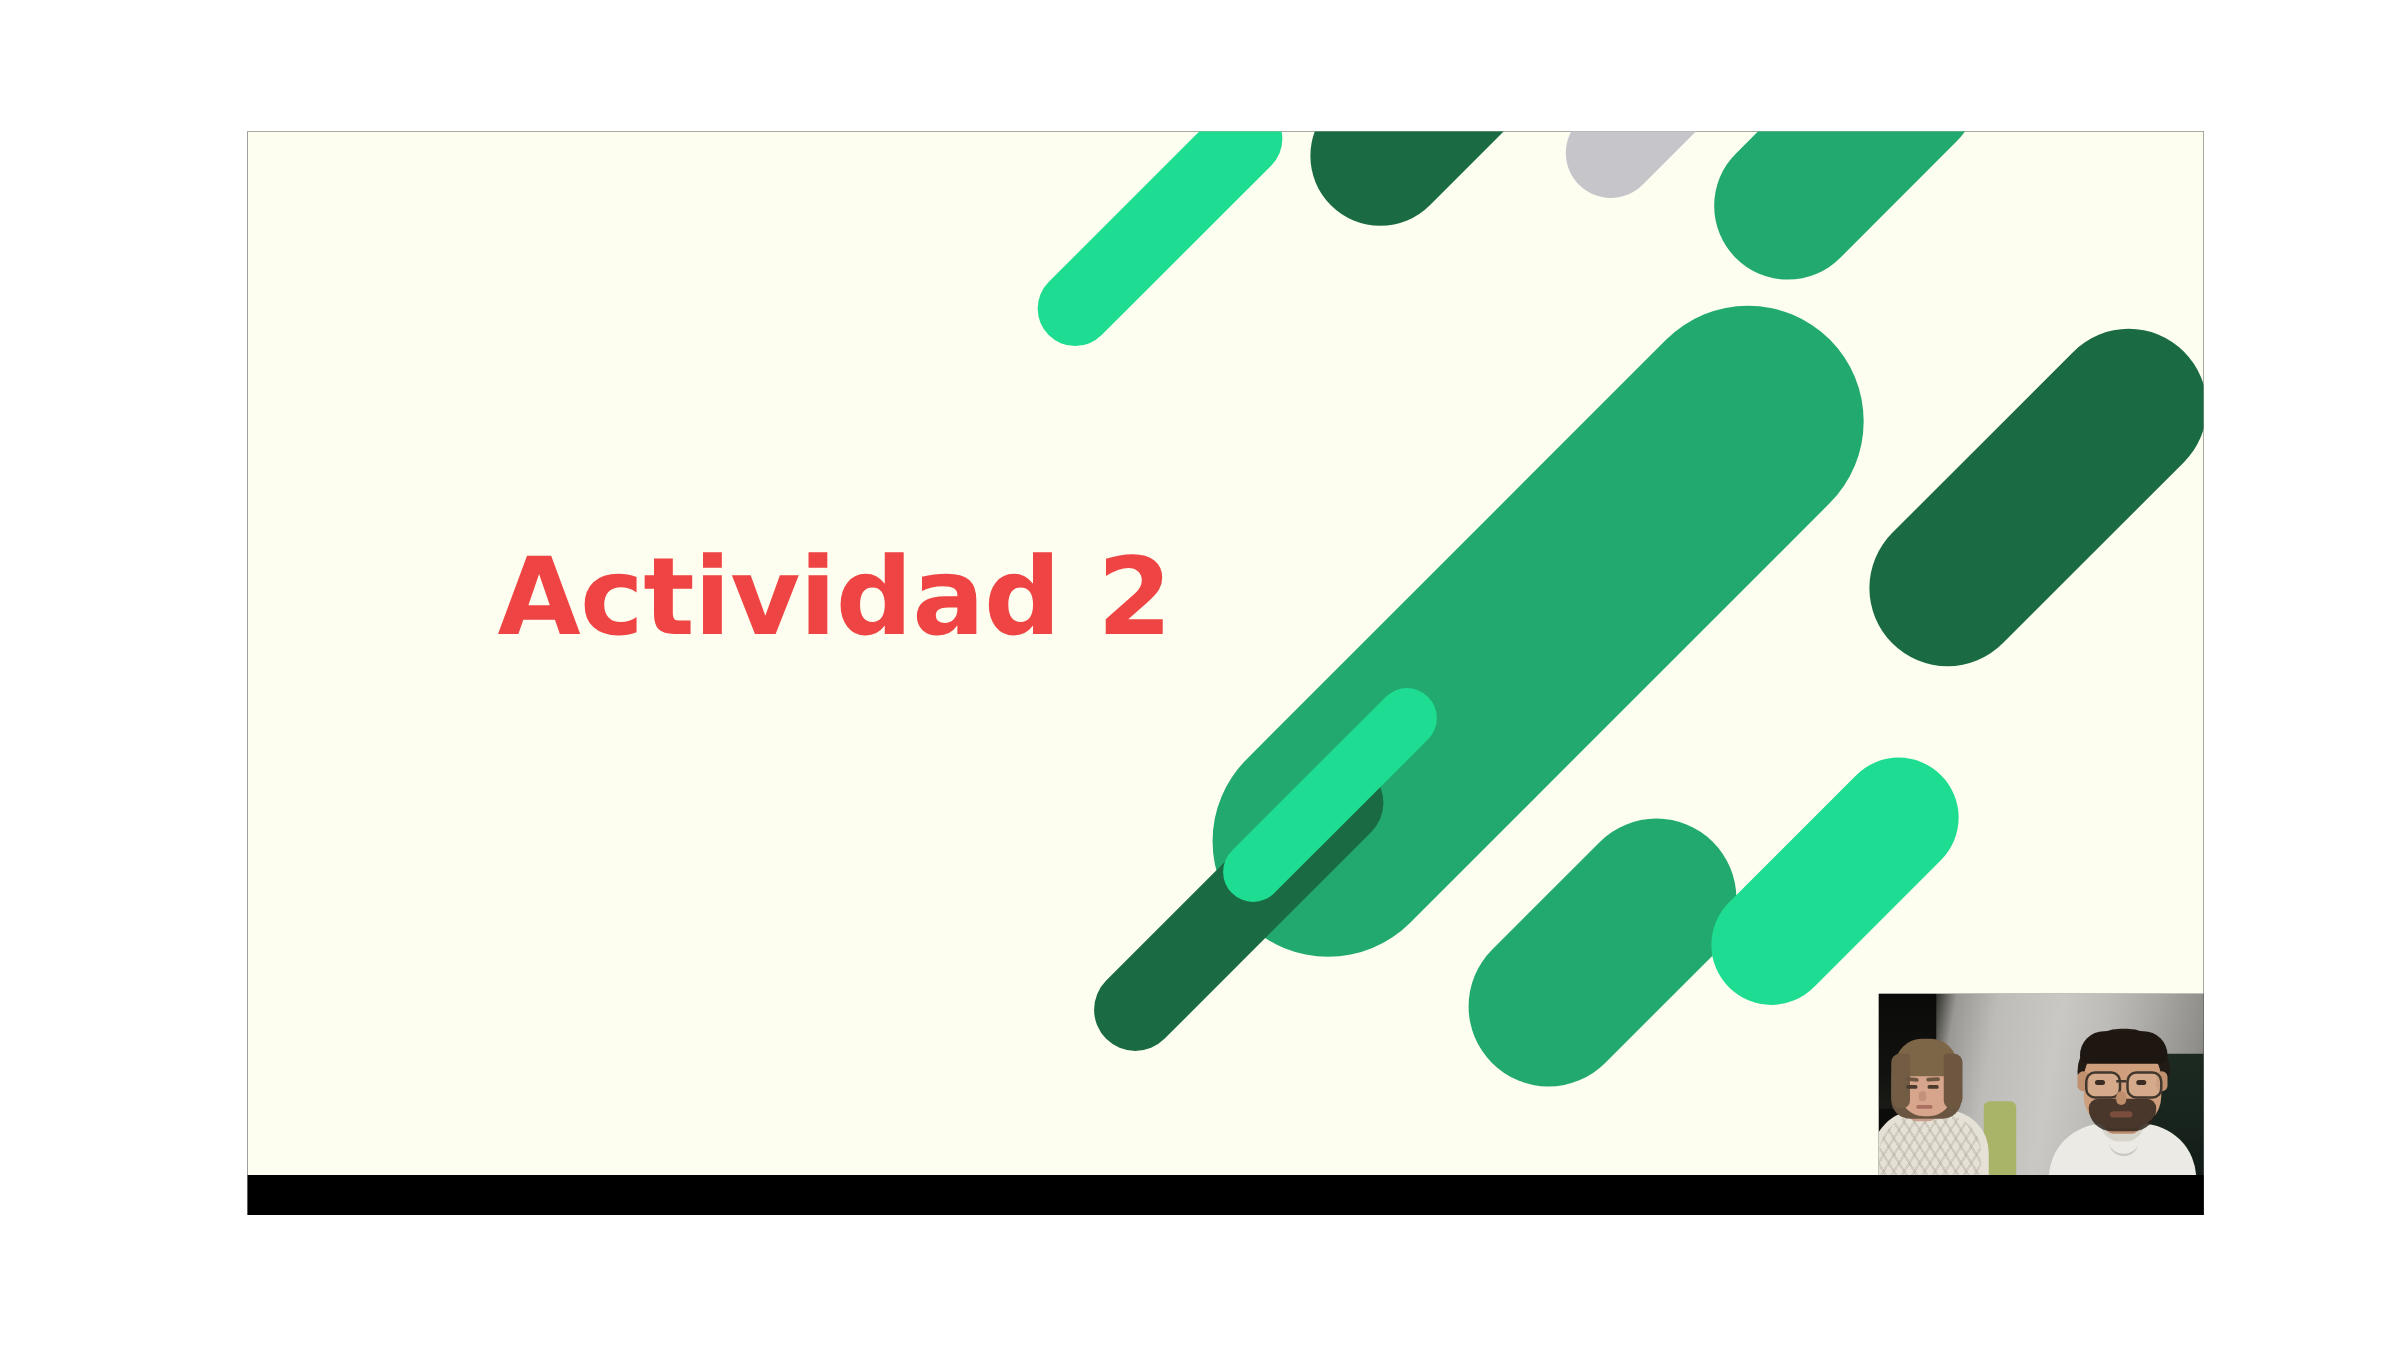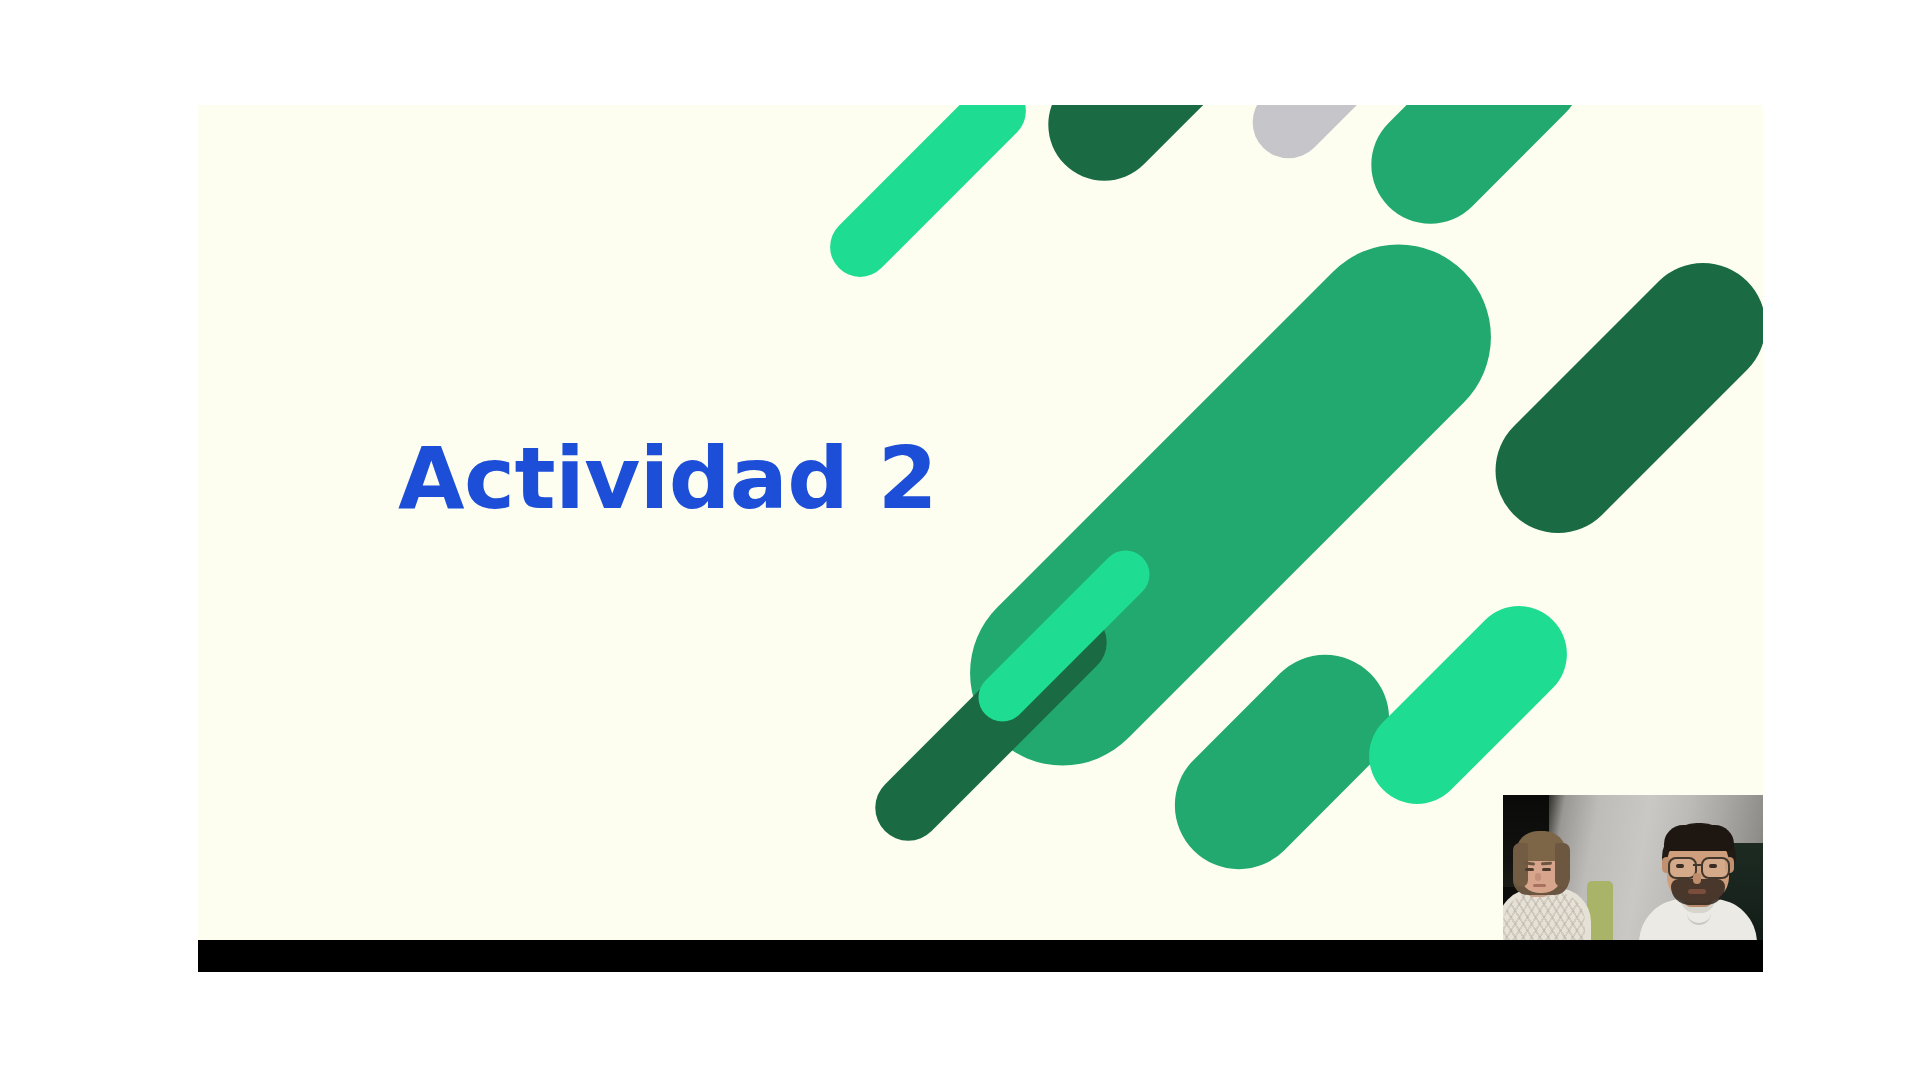--- a/index.html
+++ b/index.html
@@ -358,21 +358,21 @@
           <div class="deco-bar" style="left: 1090px; top: -104px; width: 72px; height: 172px; background: rgb(198, 198, 202); border-radius: 36px; transform: rotate(45deg);"></div>
           <div class="deco-bar" style="left: 1220px; top: -112px; width: 118px; height: 250px; background: rgb(34, 169, 111); border-radius: 59px; transform: rotate(45deg);"></div>
           <div class="deco-bar" style="left: 940px; top: 70px; width: 185px; height: 660px; background: rgb(34, 169, 111); border-radius: 93px; transform: rotate(45deg);"></div>
           <div class="deco-bar" style="left: 1370px; top: 128px; width: 125px; height: 330px; background: rgb(26, 107, 68); border-radius: 63px; transform: rotate(45deg);"></div>
           <div class="deco-bar" style="left: 760px; top: 470px; width: 66px; height: 300px; background: rgb(26, 107, 68); border-radius: 33px; transform: rotate(45deg);"></div>
           <div class="deco-bar" style="left: 842px; top: 420px; width: 48px; height: 222px; background: rgb(31, 220, 147); border-radius: 24px; transform: rotate(45deg);"></div>
           <div class="deco-bar" style="left: 1020px; top: 532px; width: 128px; height: 250px; background: rgb(34, 169, 111); border-radius: 64px; transform: rotate(45deg);"></div>
           <div class="deco-bar" style="left: 1222px; top: 480px; width: 96px; height: 240px; background: rgb(31, 220, 147); border-radius: 48px; transform: rotate(45deg);"></div>
         </div>
 
-      <h1 id="slide-title" style="color: #1d4ed8;">Actividad 2</h1>
+      <h1 id="slide-title" style="color: #ef4444;">Actividad 2</h1>
 
     </div>
 
     <div id="letterbox-bottom" style="background: rgb(0, 0, 0);"></div>
 
     <div id="webcam-pip">
       <div class="cam-scene">
         <div class="cam-wall"></div>
         <div class="cam-doorframe"></div>
         <div class="cam-door-handle"></div>

